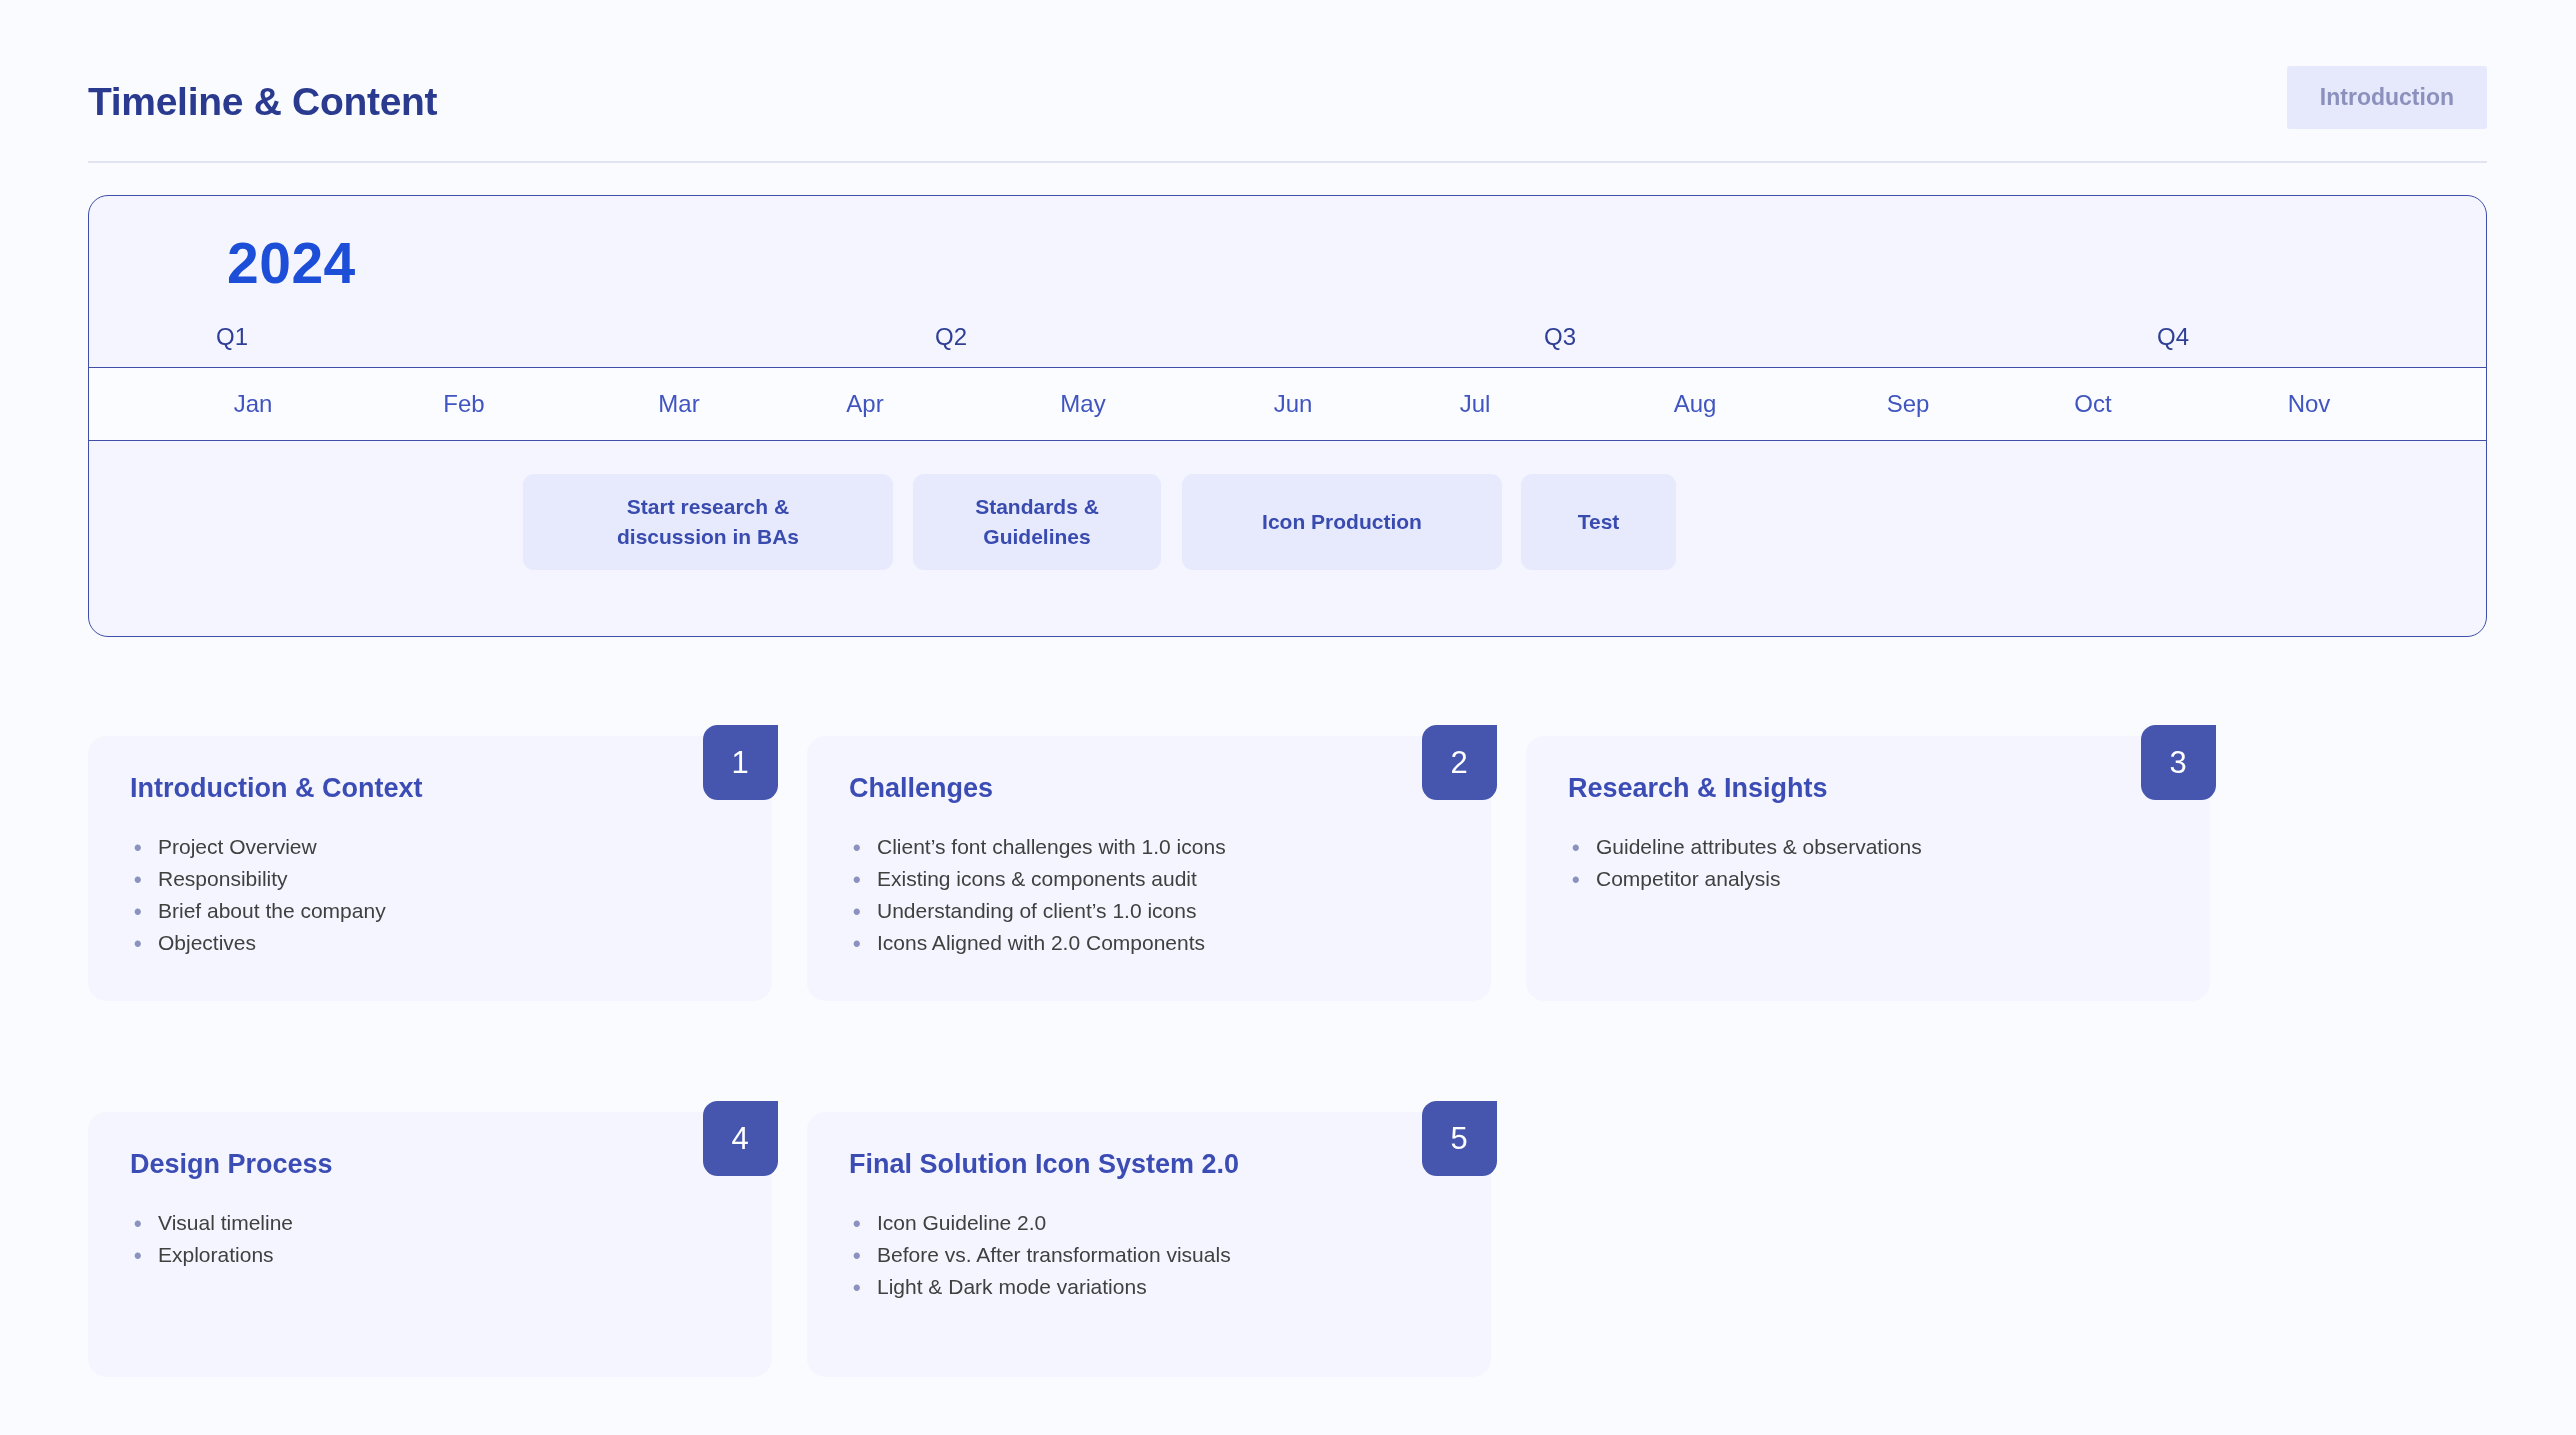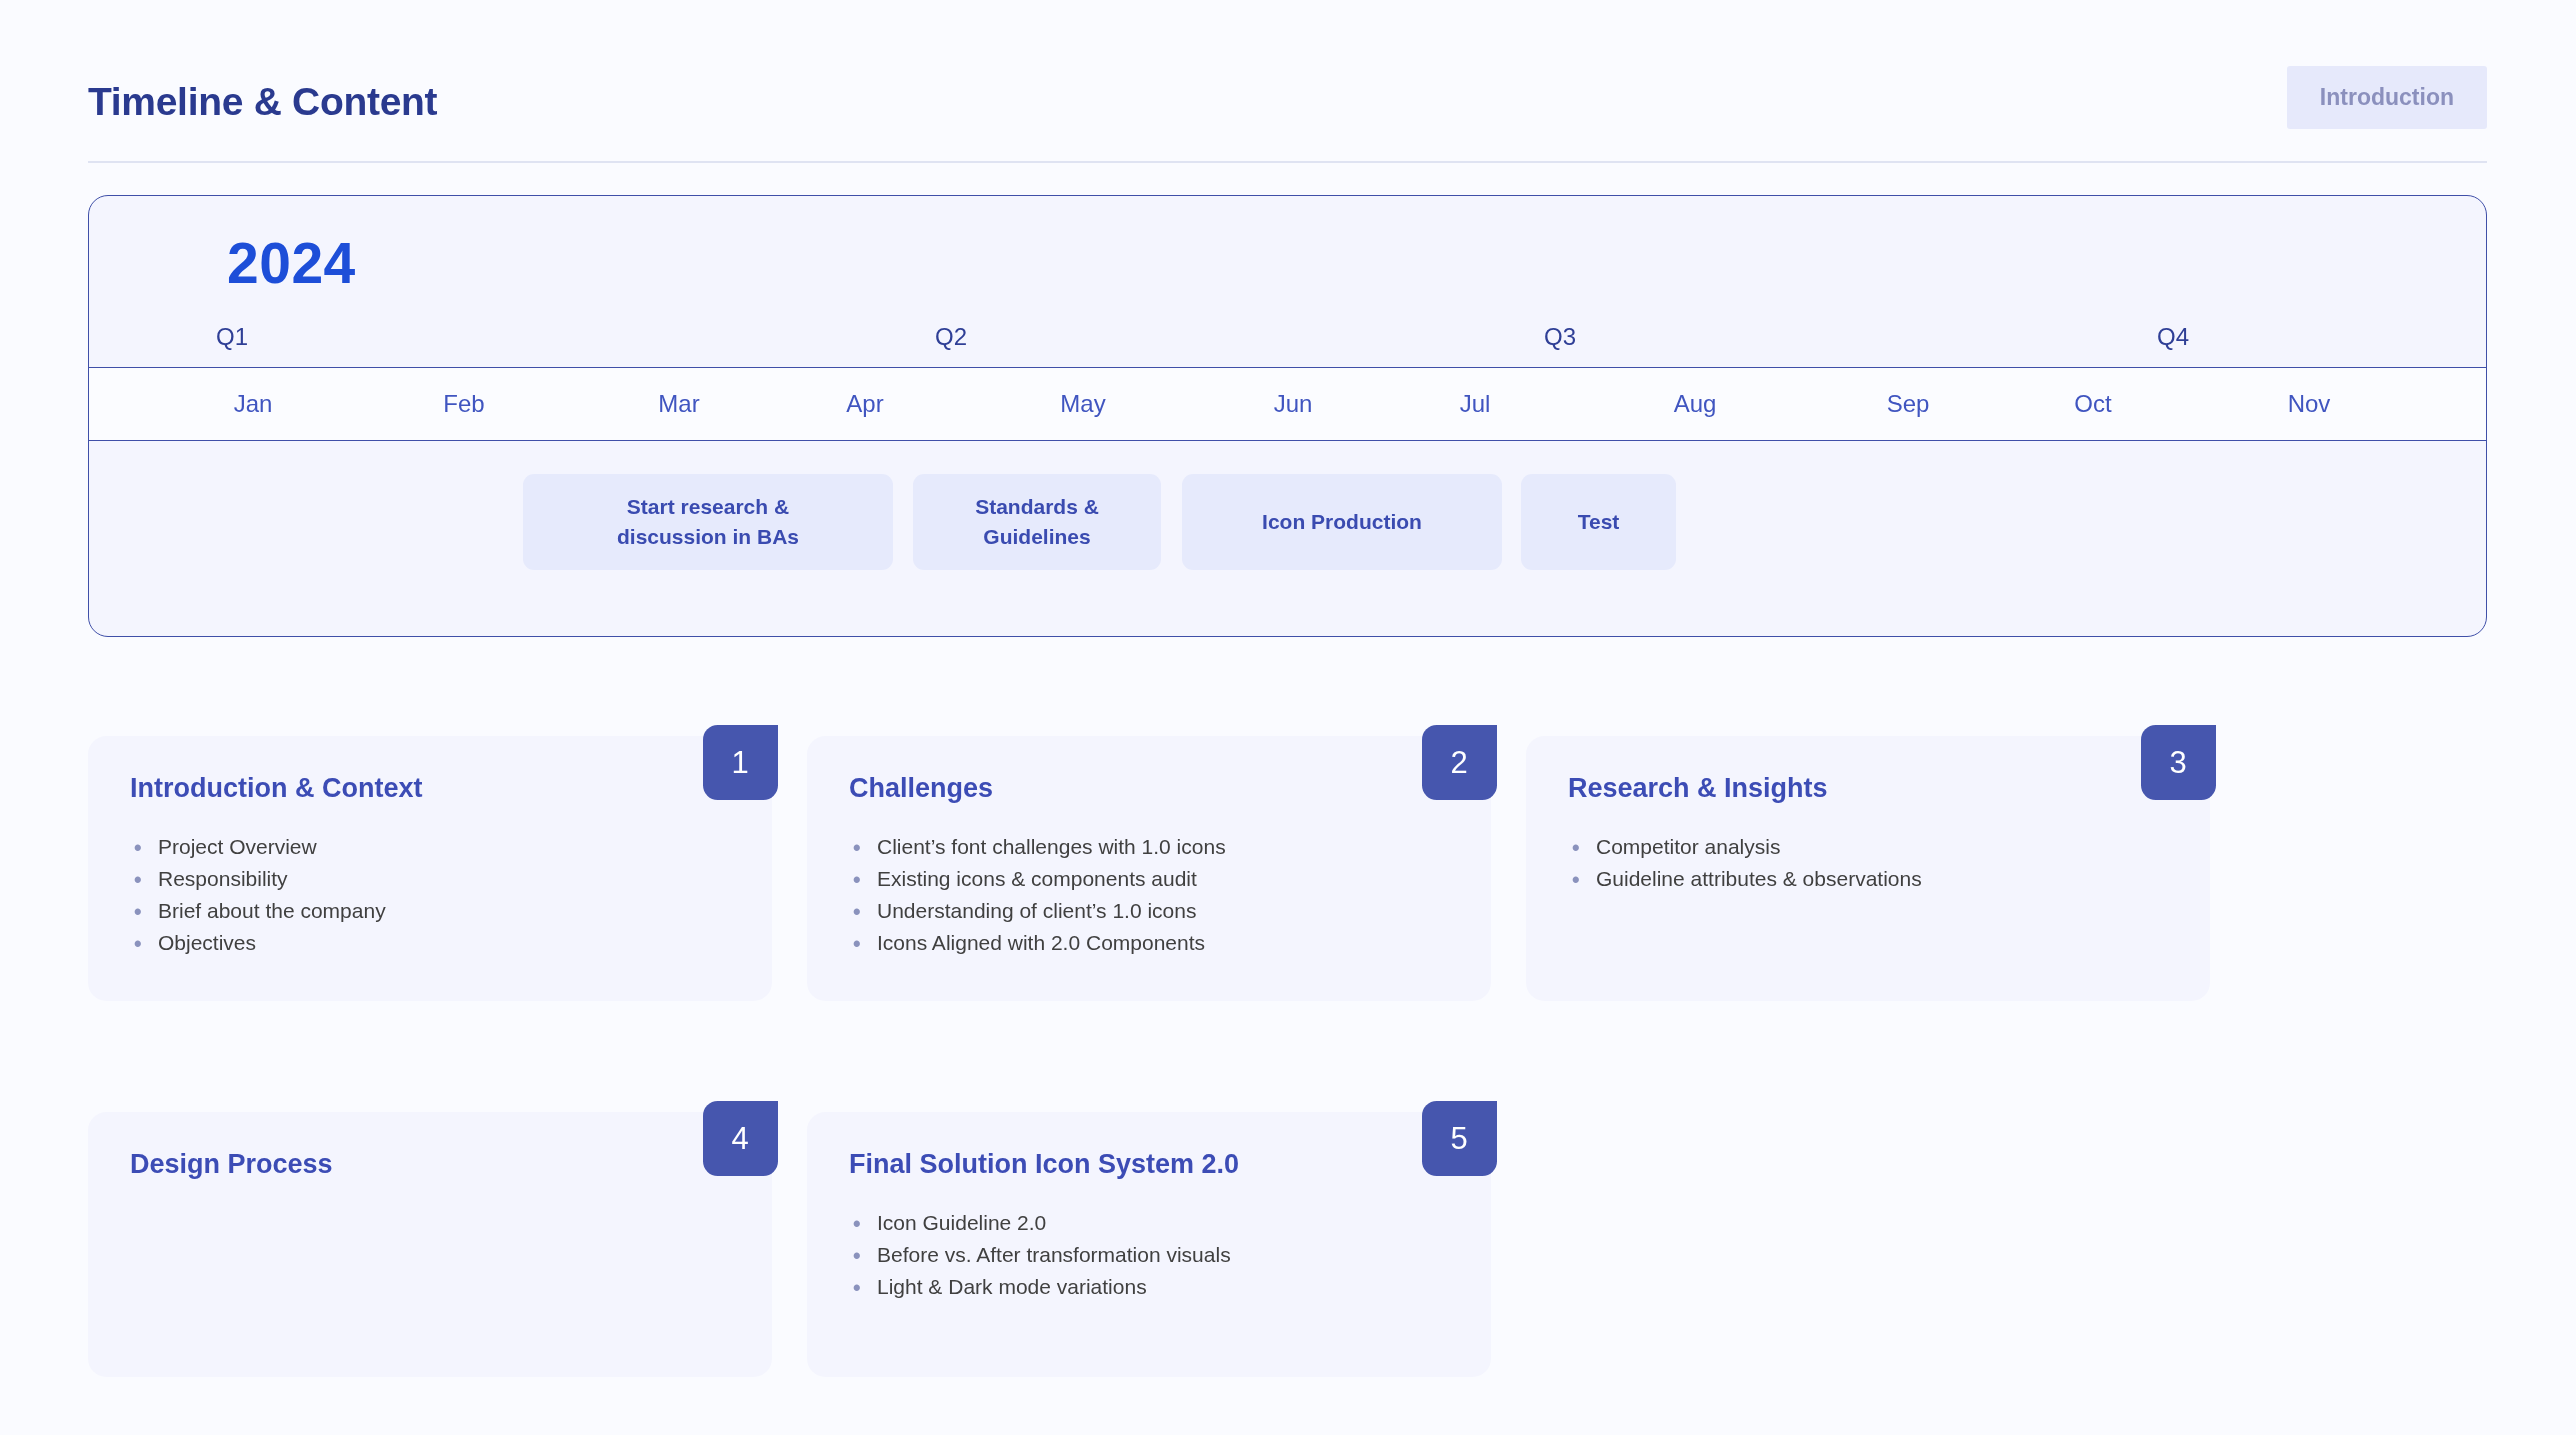--- a/index.html
+++ b/index.html
@@ -273,29 +273,33 @@
             <li>Client’s font challenges with 1.0 icons</li>
             <li>Existing icons &amp; components audit</li>
             <li>Understanding of client’s 1.0 icons</li>
             <li>Icons Aligned with 2.0 Components</li>
           </ul>
         </div>
         <div class="card">
           <div class="card-num">3</div>
           <div class="card-title">Research &amp; Insights</div>
           <ul class="card-list">
+            <li>Guideline attributes &amp; observations</li>
             <li>Competitor analysis</li>
-            <li>Guideline attributes &amp; observations</li>
           </ul>
         </div>
       </div>
     <div class="card-row">
         <div class="card">
           <div class="card-num">4</div>
           <div class="card-title">Design Process</div>
+          <ul class="card-list">
+            <li>Visual timeline</li>
+            <li>Explorations</li>
+          </ul>
         </div>
         <div class="card">
           <div class="card-num">5</div>
           <div class="card-title">Final Solution Icon System 2.0</div>
           <ul class="card-list">
             <li>Icon Guideline 2.0</li>
             <li>Before vs. After transformation visuals</li>
             <li>Light &amp; Dark mode variations</li>
           </ul>
         </div>

